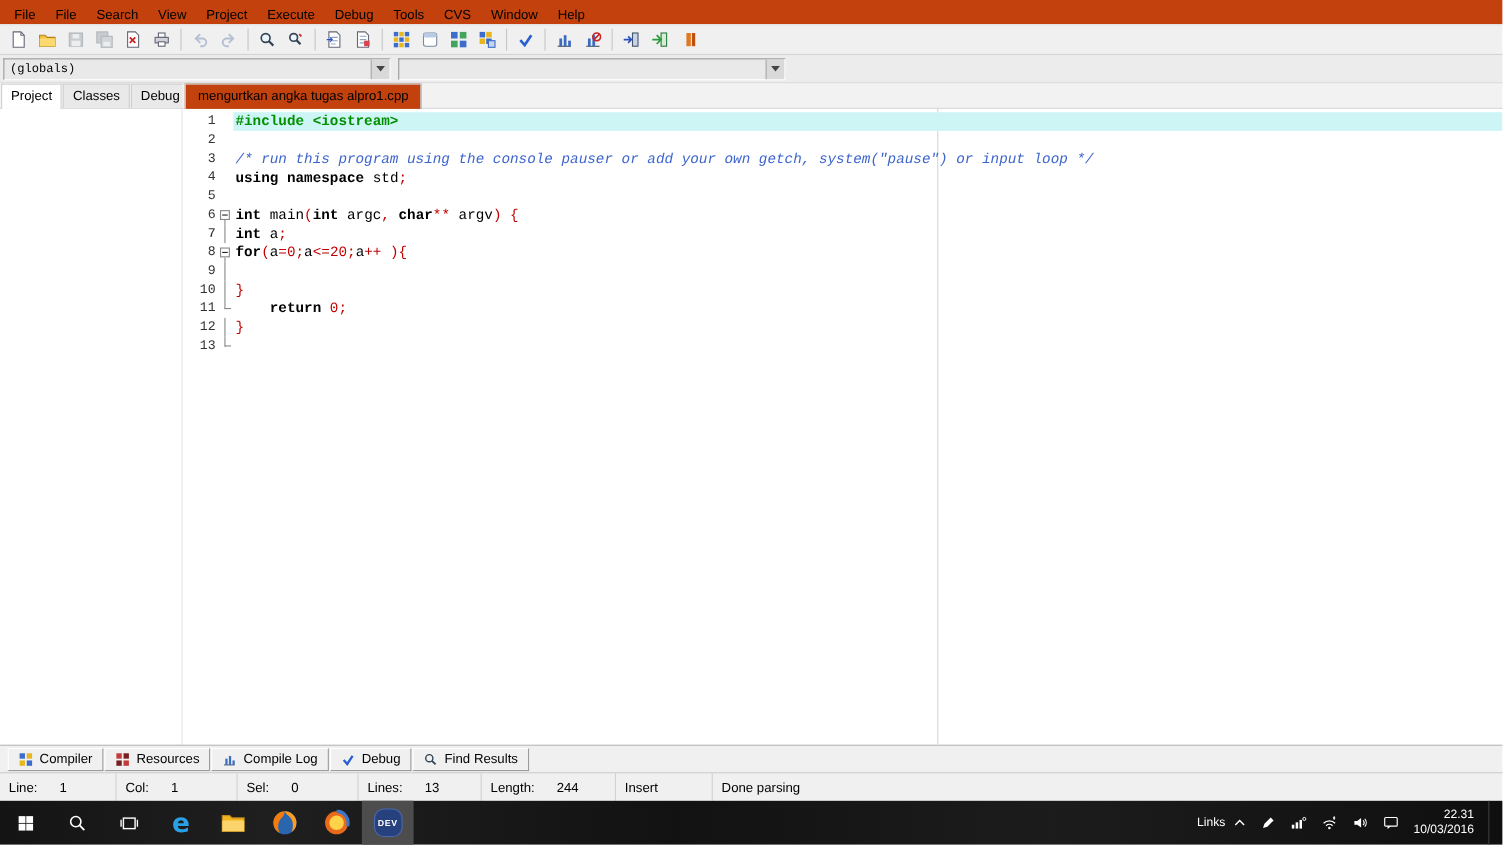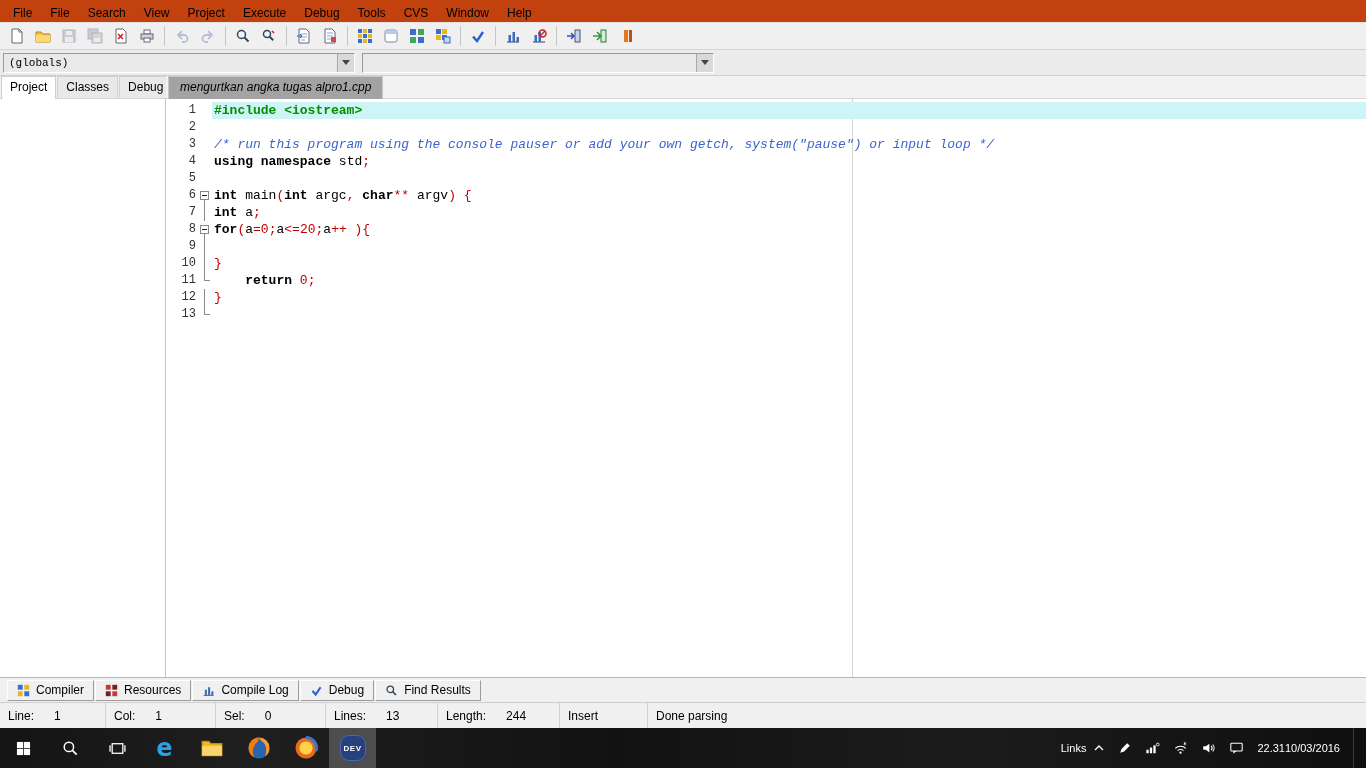--- a/index.html
+++ b/index.html
@@ -36,21 +36,21 @@
   
   .main { flex:1 1 auto; display:flex; min-height:0; background:#fff; }
   .left-panel { width:166px; flex:0 0 auto; display:flex; flex-direction:column; border-right:1px solid #c4c4c4; background:#fff; }
   .left-tabs { height:23px; display:flex; align-items:flex-end; background:#f2f2f2; border-bottom:1px solid #d6d6d6; padding-left:1px; }
   .ltab { padding:3px 8px 4px; background:#e9e9e9; border:1px solid #cfcfcf; border-bottom:none; margin-right:1px; font-size:12px; }
   .ltab.active { background:#fff; position:relative; top:1px; padding-bottom:5px; }
   .left-body { flex:1; background:#fff; }
 
   .editor-col { flex:1 1 auto; display:flex; flex-direction:column; min-width:0; }
   .editor-tabs { height:23px; display:flex; align-items:flex-end; background:#f2f2f2; border-bottom:1px solid #d6d6d6; padding-left:2px; }
-  .etab { padding:3px 11px 5px; background:#a3a3a3; border:1px solid #c8c8c8; border-bottom:none; position:relative; top:1px; font-size:12px;font-style:italic; }
+  .etab { padding:3px 11px 5px; background:#c2410c; border:1px solid #c8c8c8; border-bottom:none; position:relative; top:1px; font-size:12px; }
 
   .editor-body { flex:1; display:flex; min-height:0; background:#fff; font-family:"Liberation Mono",monospace; font-size:13px; line-height:17px; }
   .gutter { width:46px; flex:0 0 auto; padding-top:3px; background:#fff; }
   .gutter-row { height:17px; display:flex; align-items:center; justify-content:flex-end; }
   .lnum { width:28px; text-align:right; font-size:12px; color:#333; }
   .fold { width:14px; height:17px; position:relative; margin-left:2px; }
   .fold.minus { background:linear-gradient(#888,#888) no-repeat 6px 13px / 1px 4px; }
   .fold.minus::before { content:""; position:absolute; left:2px; top:4px; width:7px; height:7px; background:#fff; border:1px solid #888; }
   .fold.minus::after { content:""; position:absolute; left:4px; top:8px; width:5px; height:1px; background:#222; }
   .fold.line { background:linear-gradient(#888,#888) no-repeat 6px 0 / 1px 17px; }
@@ -80,21 +80,21 @@
   .sseg.grow { flex:1; border-right:none; }
 
   
   .taskbar { height:40px; flex:0 0 auto; display:flex; align-items:stretch; color:#fff; background:linear-gradient(90deg,#141414 0%,#1f1f1f 18%,#121212 45%,#1c1c1c 70%,#0f0f0f 100%); }
   .tbarbtn { width:47px; display:flex; align-items:center; justify-content:center; }
   .tbarbtn.active { background:#4d4d4d; }
   .edge-e { color:#2aa1e6; font-size:24px; font-weight:bold; line-height:1; font-family:"DejaVu Sans",sans-serif; }
   .dev-ico { width:26px; height:26px; background:#27407e; border-radius:9px; display:flex; align-items:center; justify-content:center; color:#fff; font-size:8px; font-weight:bold; letter-spacing:.5px; border:1px solid #4a68b0; }
   .tray { margin-left:auto; display:flex; align-items:center; gap:13px; padding-right:8px; font-size:11px; }
   .links-group { display:flex; align-items:center; gap:7px; }
-  .clock { display:flex; flex-direction:row; align-items:flex-end; line-height:13px; text-align:left; }
+  .clock { display:flex; flex-direction:column; align-items:flex-end; line-height:13px; text-align:left; }
   .show-desktop { width:5px; border-left:1px solid #3c3c3c; align-self:stretch; }
   .tray svg { display:block; }
 </style>
 </head>
 <body>
 
 <div class="window">
 
 
   <div class="menubar">

